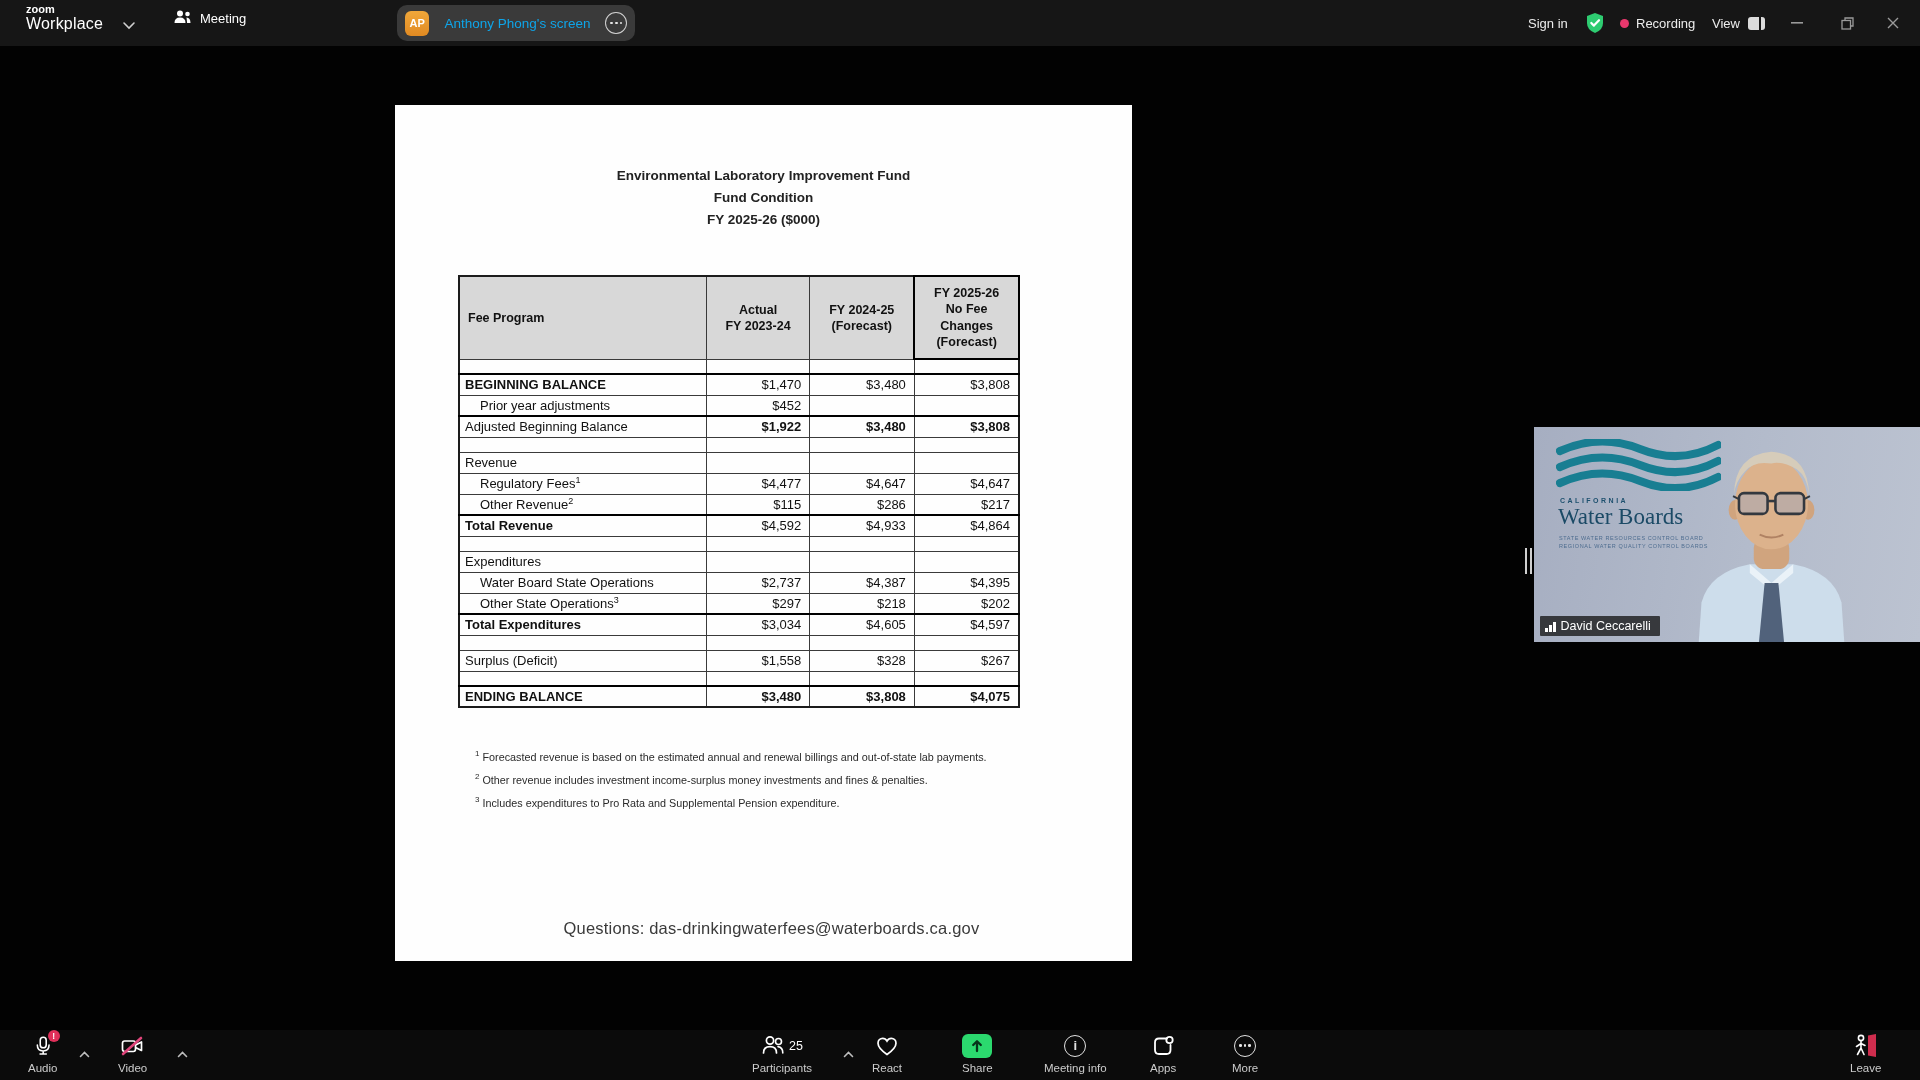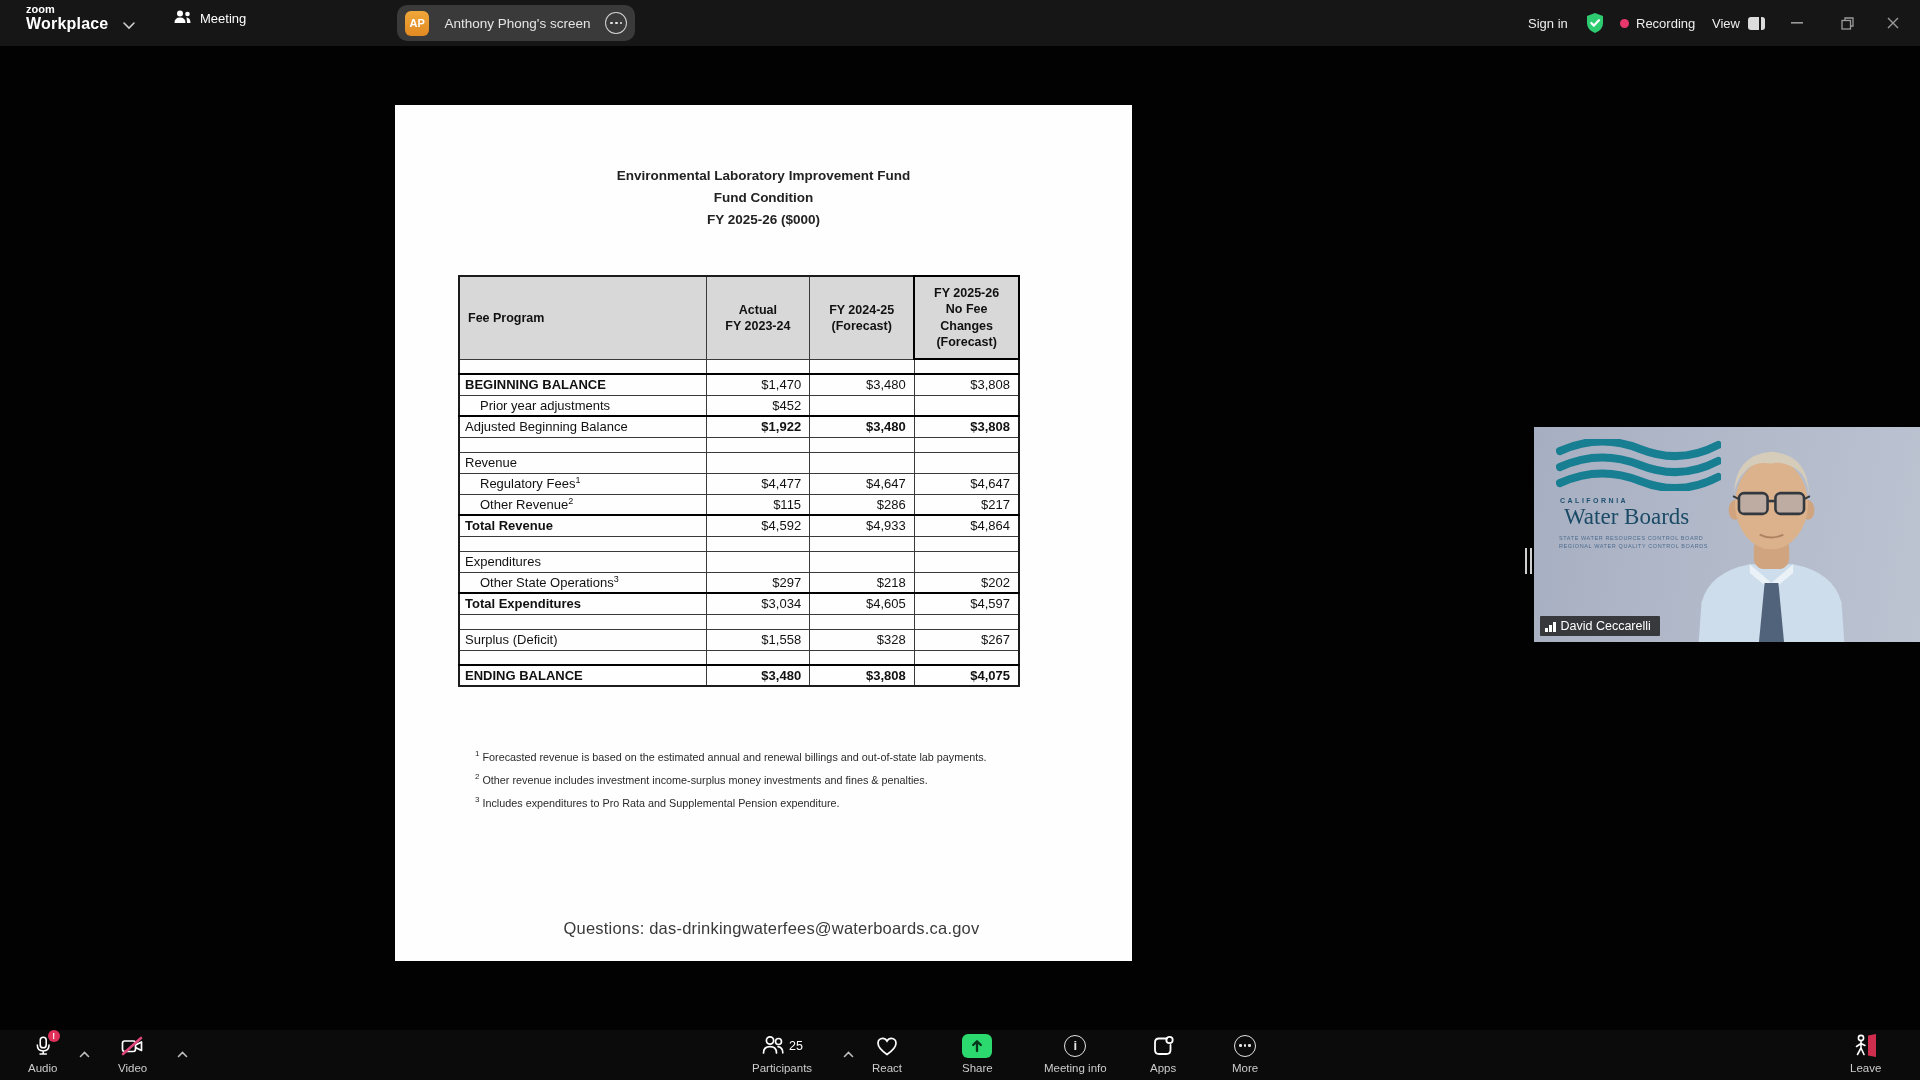--- a/index.html
+++ b/index.html
@@ -4,26 +4,26 @@
 <style>
   * { margin:0; padding:0; box-sizing:border-box; }
   html,body { background:#000; }
   body { font-family:"Liberation Sans", sans-serif; }
   #app { position:relative; width:1920px; height:1080px; background:#000; overflow:hidden; margin:0 auto; }
 
   
   .topbar { position:absolute; left:0; top:0; width:1920px; height:46px; background:#161616; }
   .zoom-logo { position:absolute; left:26px; top:4px; color:#fff; line-height:1.05; }
   .zoom-logo .l1 { font-size:11px; font-weight:700; }
-  .zoom-logo .l2 { font-size:16px; font-weight:700; letter-spacing:.2px; }
+  .zoom-logo .l2 { font-size:16px; font-weight:400; letter-spacing:.2px; }
   .wp-chevron { position:absolute; left:122px; top:17px; width:14px; height:10px; cursor:pointer; }
   .meeting-tab { position:absolute; left:163px; top:0; height:36px; display:flex; align-items:center; gap:8px; color:#fff; font-size:13px; padding:0 10px; }
   .share-pill { position:absolute; left:397px; top:5px; width:238px; height:36px; background:#3a3a3a; border-radius:10px; display:flex; align-items:center; padding:0 8px; gap:15px; }
   .ap-avatar { width:25px; height:25px; border-radius:6px; background:linear-gradient(180deg,#f0a73a,#e18a22); color:#fff; font-size:11px; font-weight:700; display:flex; align-items:center; justify-content:center; }
-  .share-pill .lbl { color:#e5e5e5; font-size:13.5px; flex:1; white-space:nowrap; }
+  .share-pill .lbl { color:#0ea5e9; font-size:13.5px; flex:1; white-space:nowrap; }
   .dots-circle { width:22px; height:22px; border:1.5px solid #cfcfcf; border-radius:50%; display:flex; align-items:center; justify-content:center; gap:2px; }
   .dots-circle i, .dots-plain i { width:2.6px; height:2.6px; border-radius:50%; background:#e6e6e6; display:block; }
   .signin { position:absolute; left:1524px; top:0; height:46px; display:flex; align-items:center; color:#ececec; font-size:13px; padding:0 4px; }
   .shield { position:absolute; left:1583px; top:11px; width:24px; height:24px; }
   .recording { position:absolute; left:1620px; top:0; height:46px; display:flex; align-items:center; gap:7px; color:#ececec; font-size:13px; }
   .rec-dot { width:9px; height:9px; border-radius:50%; background:#e8386d; }
   .view-btn { position:absolute; left:1706px; top:0; height:46px; display:flex; align-items:center; gap:8px; color:#ececec; font-size:13px; padding:0 6px; }
   .view-icon { width:17px; height:13px; background:#dcdcdc; border-radius:3px; position:relative; }
   .view-icon:before { content:""; position:absolute; right:4px; top:0; width:2px; height:100%; background:#161616; }
   .win-btn { position:absolute; top:12px; width:30px; height:22px; display:flex; align-items:center; justify-content:center; }
@@ -53,21 +53,21 @@
   .doc-contact { position:absolute; left:0; top:814px; width:100%; text-align:center; font-size:16.5px; color:#3a3a3a; letter-spacing:.2px;margin-left:8px; }
 
   
   .divider { position:absolute; left:1525px; top:502px; display:flex; gap:3px; cursor:col-resize; }
   .divider span { width:2px; height:26px; background:#cfcfcf; display:block; }
 
   
   .video-tile { position:absolute; left:1534px; top:381px; width:386px; height:215px; background:linear-gradient(100deg,#a6aec1 0%, #b3bbcb 55%, #bcc3d1 100%); overflow:hidden; }
   .wb-logo { position:absolute; left:22px; top:12px; width:180px; }
   .wb-logo .cal { font-size:7px; letter-spacing:2.5px; color:#1d506e; font-weight:700; margin:2px 0 0 4px; }
-  .wb-logo .main-name { font-family:"Liberation Serif", serif; font-size:23px; color:#1b4a66; margin-left:8px; }
+  .wb-logo .main-name { font-family:"Liberation Serif", serif; font-size:23px; color:#1b4a66; margin-left:2px; }
   .wb-logo .sub { font-size:5.5px; color:#3c5f85; letter-spacing:.6px; line-height:1.5; opacity:.85; margin:4px 0 0 3px; white-space:pre-line; }
   .person { position:absolute; left:135px; top:6px; width:205px; height:212px; }
   .name-tag { position:absolute; left:6px; bottom:6px; background:rgba(22,22,22,.78); display:flex; align-items:center; gap:5px; padding:3px 9px 3px 5px; border-radius:1px; }
   .name-tag .nm { color:#fff; font-size:12.5px; }
   .sig-bars { display:flex; align-items:flex-end; gap:1.5px; height:11px; }
   .sig-bars i { width:2.5px; background:#fff; display:block; }
 
   
   .toolbar { position:absolute; left:0; top:1030px; width:1920px; height:50px; background:#0b0b0b; }
   .tb-btn { position:absolute; top:3px; display:flex; flex-direction:column; align-items:center; gap:4px; color:#cccccc; font-size:11.5px; cursor:pointer; }
@@ -234,20 +234,26 @@
               <td class="val"></td>
               <td class="val"></td>
             </tr>
             <tr>
               <td class="lbl">Expenditures</td>
               <td class="val"></td>
               <td class="val"></td>
               <td class="val"></td>
             </tr>
             <tr class="indent">
+              <td class="lbl">Water Board State Operations</td>
+              <td class="val">$2,737</td>
+              <td class="val">$4,387</td>
+              <td class="val">$4,395</td>
+            </tr>
+            <tr class="indent">
               <td class="lbl">Other State Operations<sup>3</sup></td>
               <td class="val">$297</td>
               <td class="val">$218</td>
               <td class="val">$202</td>
             </tr>
             <tr class="thick-top bold-label">
               <td class="lbl">Total Expenditures</td>
               <td class="val">$3,034</td>
               <td class="val">$4,605</td>
               <td class="val">$4,597</td>

